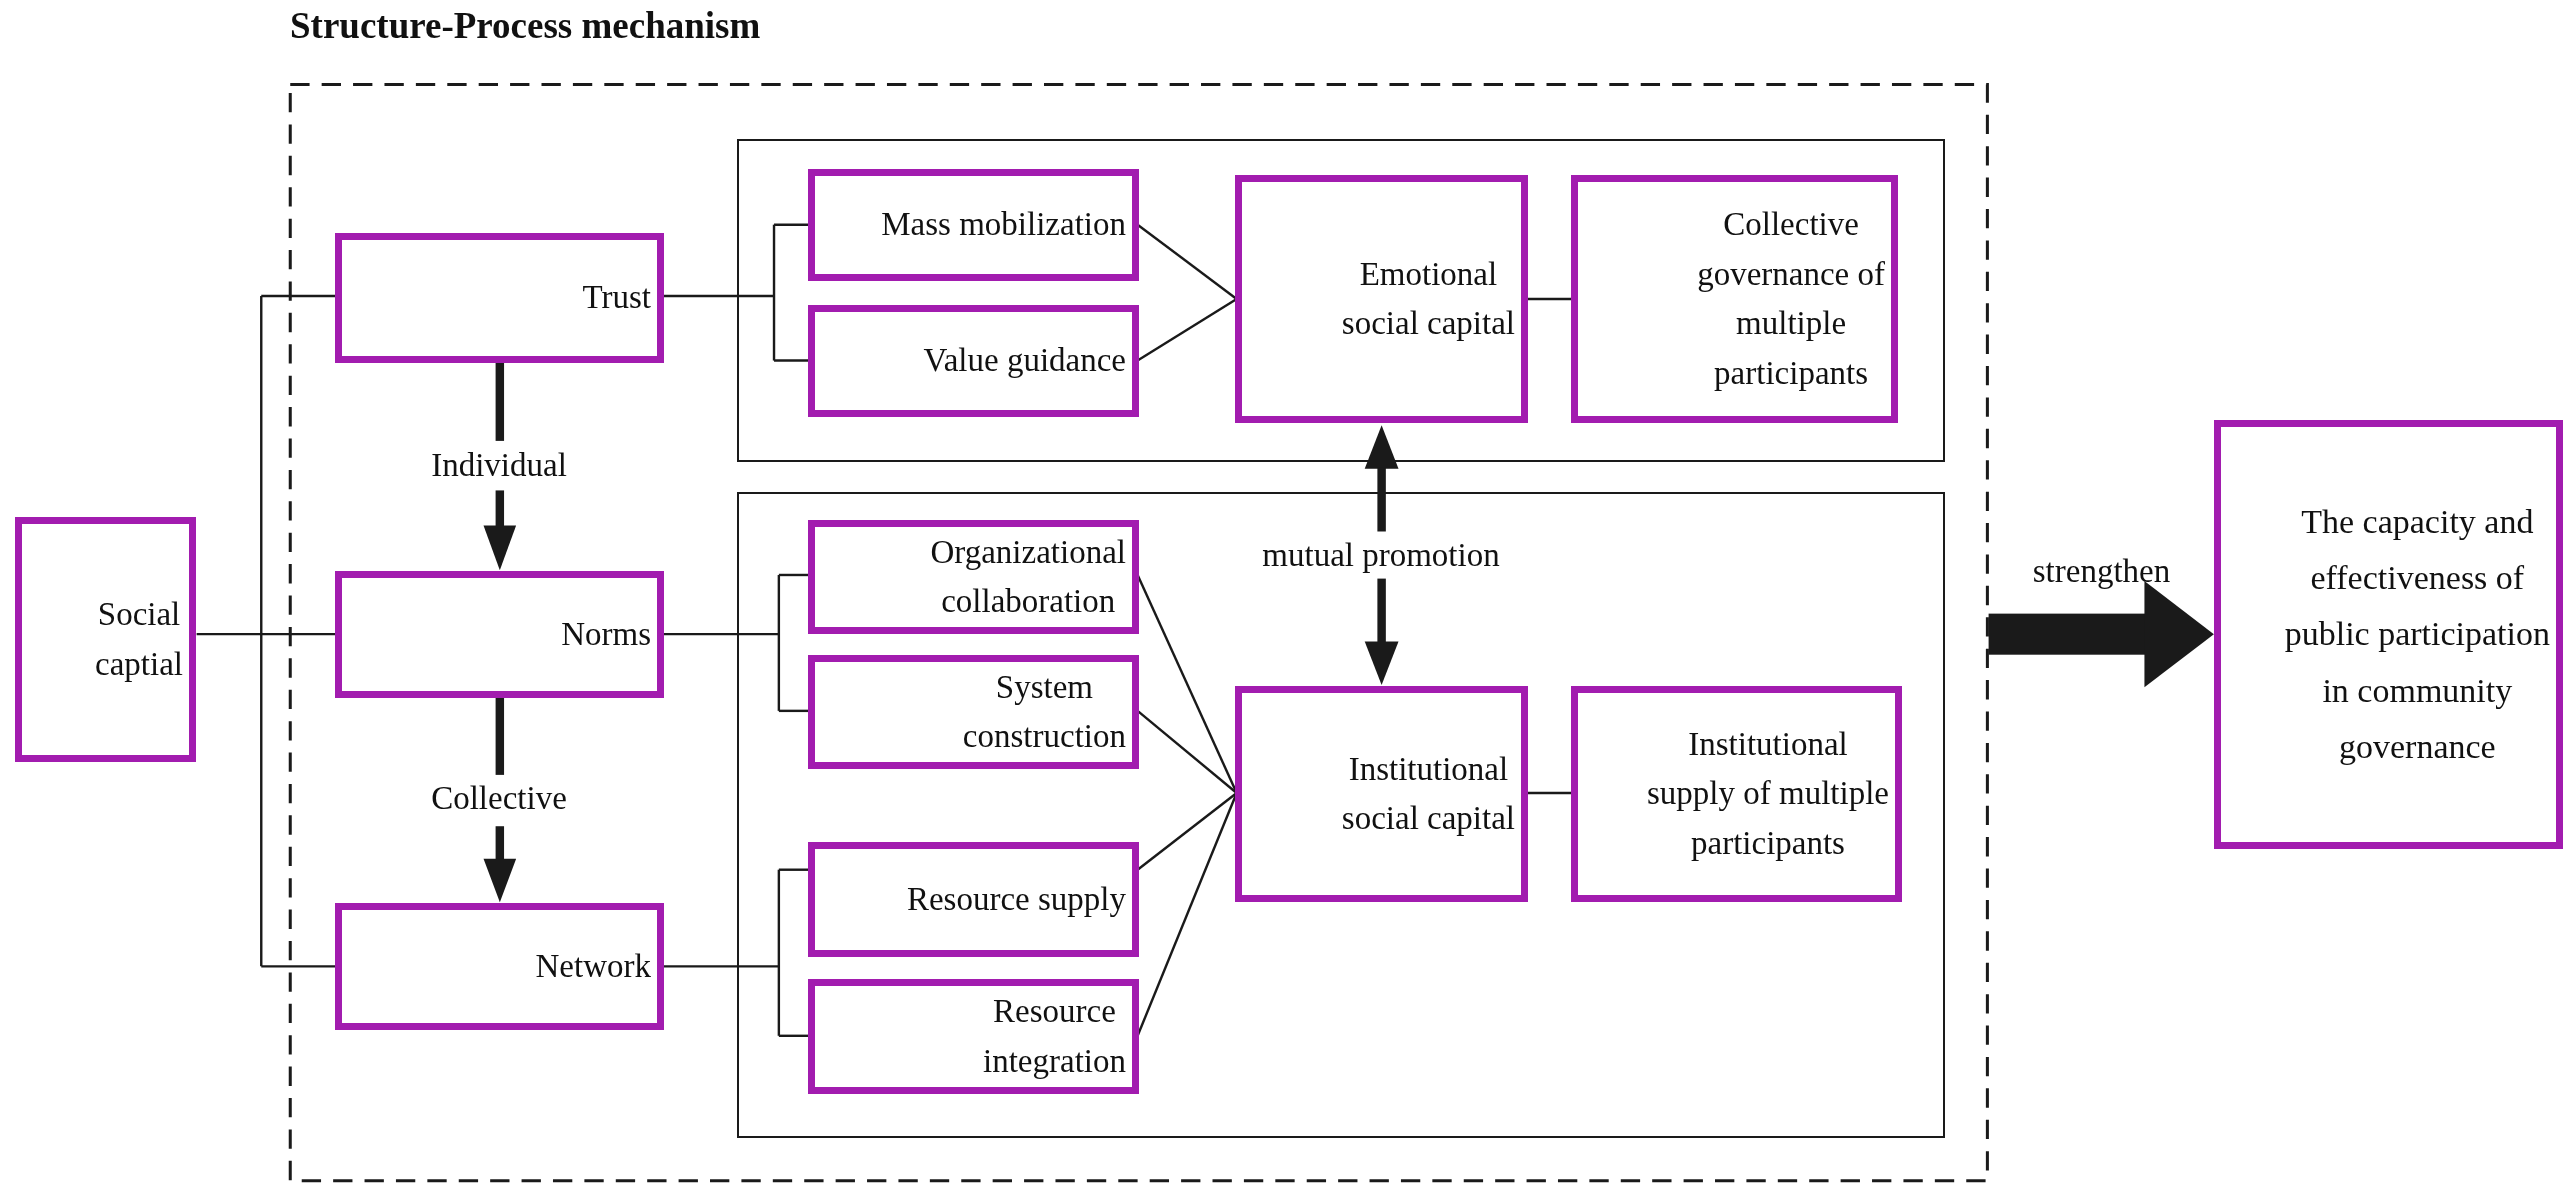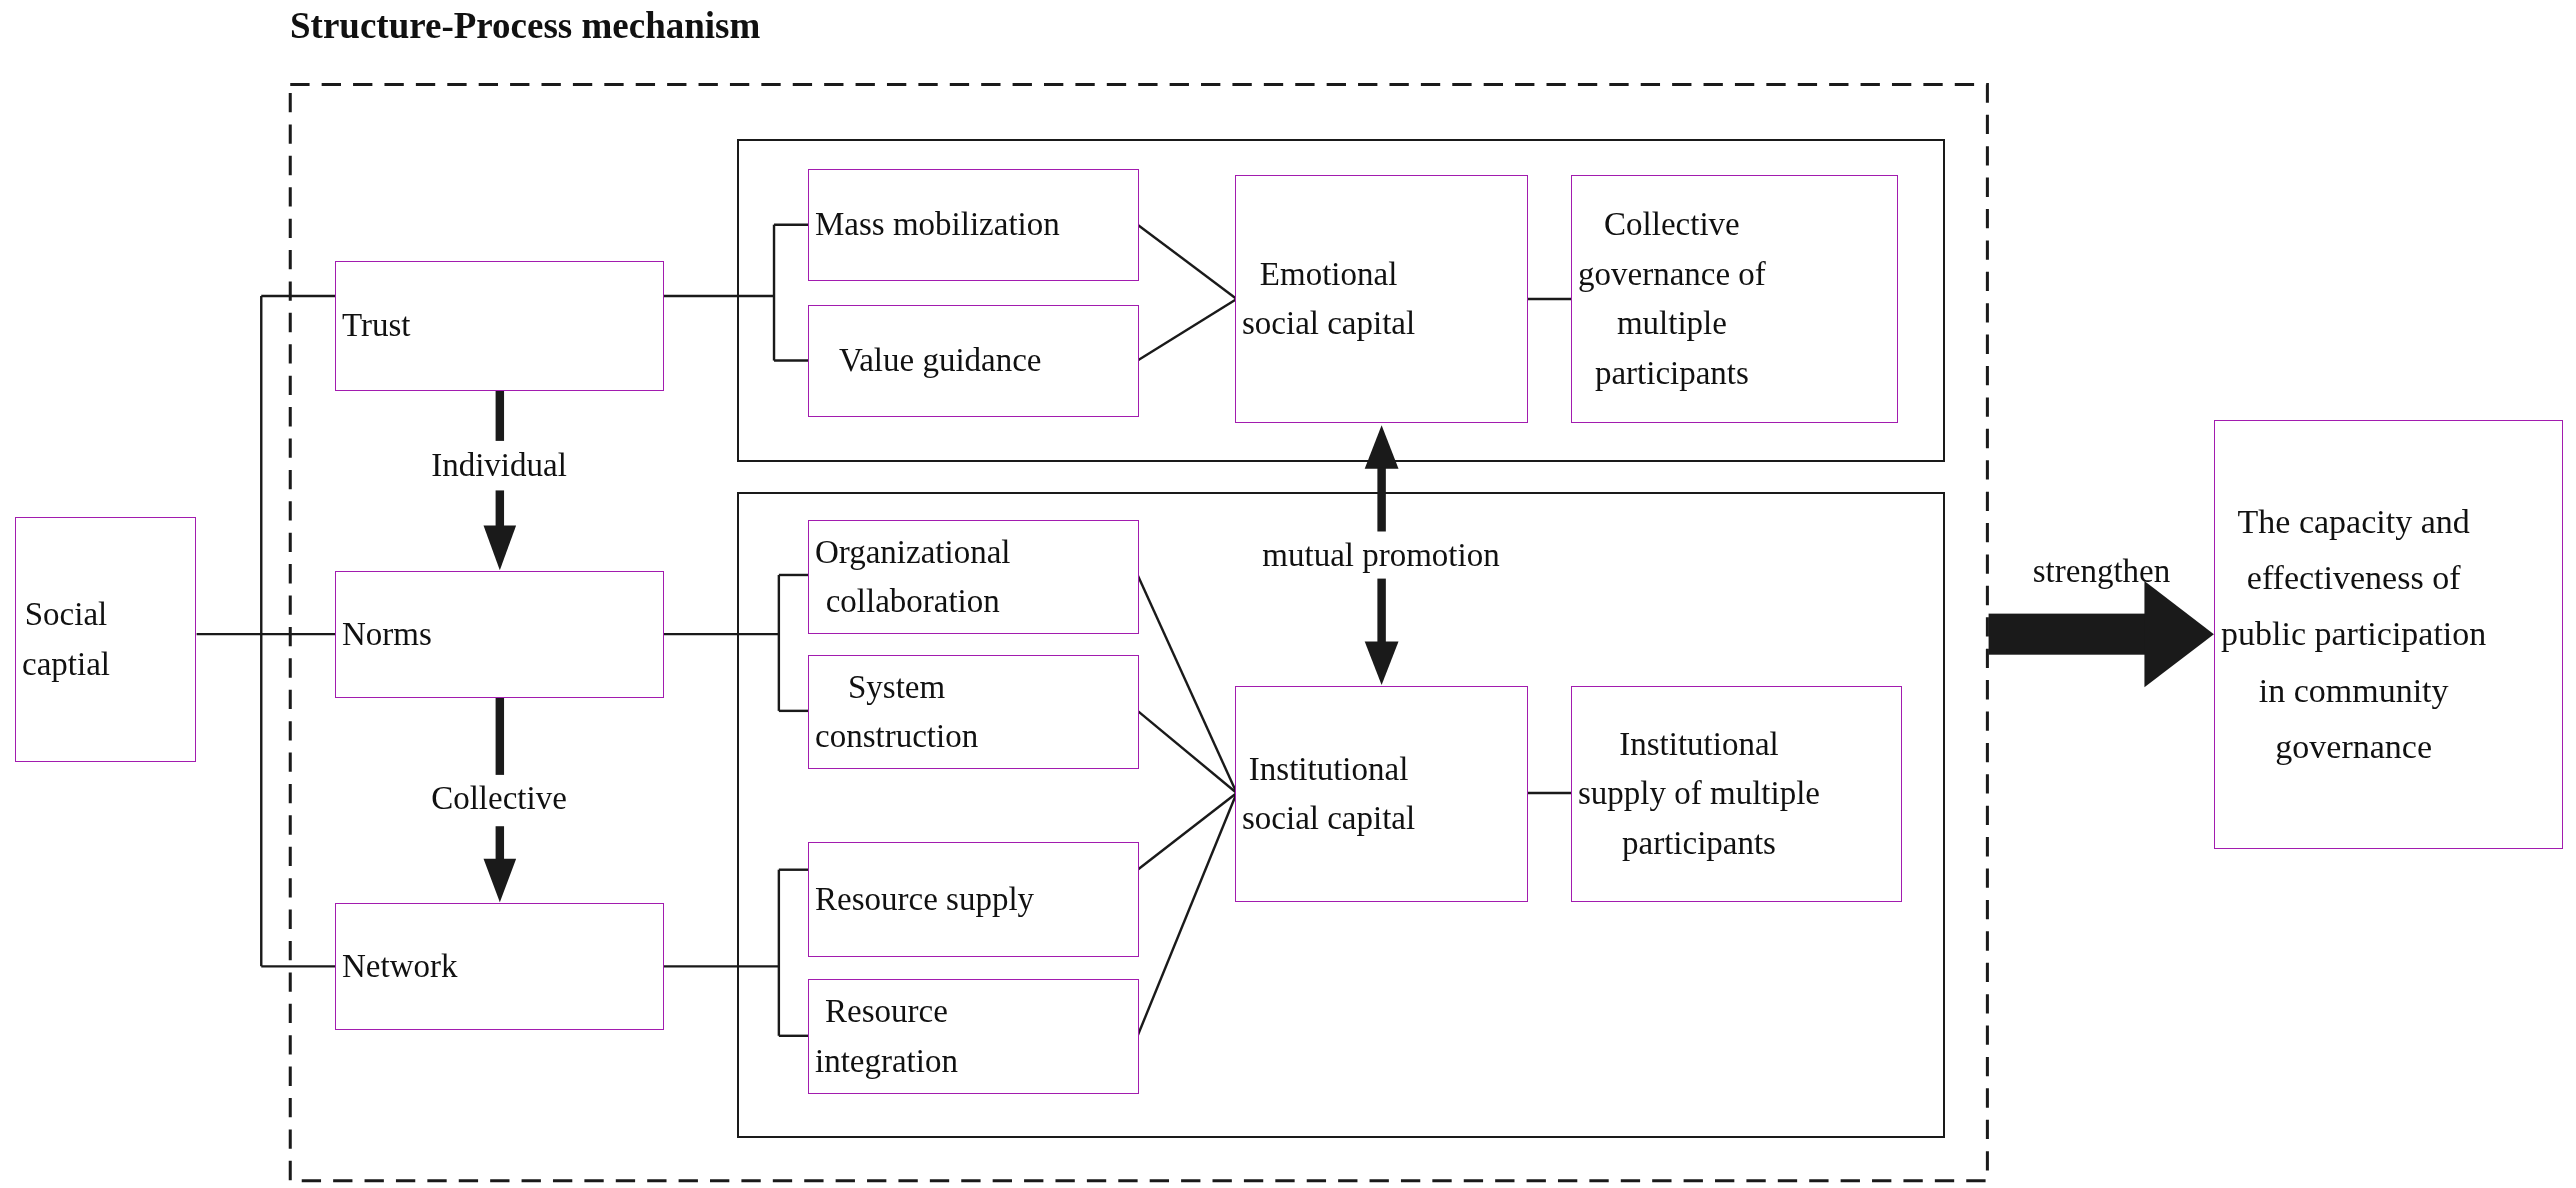--- a/index.html
+++ b/index.html
@@ -22,25 +22,25 @@
   .layer { position: absolute; left: 0; top: 0; width: 2576px; height: 1188px; }
   .rect {
     position: absolute;
     box-sizing: border-box;
     border: 2.4px solid #1a1a1a;
     background: transparent;
   }
   .box {
     position: absolute;
     box-sizing: border-box;
-    border: 1px solid #a21caf;
+    border: 7px solid #a21caf;
     background: #ffffff;
     display: flex;
     align-items: center;
-    justify-content: flex-start;
+    justify-content: flex-end;
     text-align: center;
     z-index: 2;
   }
   .box-label {
     font-size: 33px;
     line-height: 1.5;
     white-space: pre-line;
     padding: 0 6px;
   }
   .outcome-label { font-size: 34px; line-height: 1.65; }
@@ -119,21 +119,21 @@
   </svg>
 
   <div class="rect" style="left:737px; top:139px; width:1208px; height:323px;"></div>
   <div class="rect" style="left:737px; top:492px; width:1208px; height:646px;"></div>
 
   <div class="box" style="left:15px; top:517px; width:181px; height:245px;">
     <span class="box-label">Social
 captial</span>
   </div>
 
-  <div class="box" style="left:335px; top:233px; width:329px; height:130px;margin-top:28px;">
+  <div class="box" style="left:335px; top:233px; width:329px; height:130px;">
     <span class="box-label">Trust</span>
   </div>
   <div class="box" style="left:335px; top:571px; width:329px; height:127px;">
     <span class="box-label">Norms</span>
   </div>
   <div class="box" style="left:335px; top:903px; width:329px; height:127px;">
     <span class="box-label">Network</span>
   </div>
 
   <div class="box" style="left:808px; top:169px; width:331px; height:112px;">

